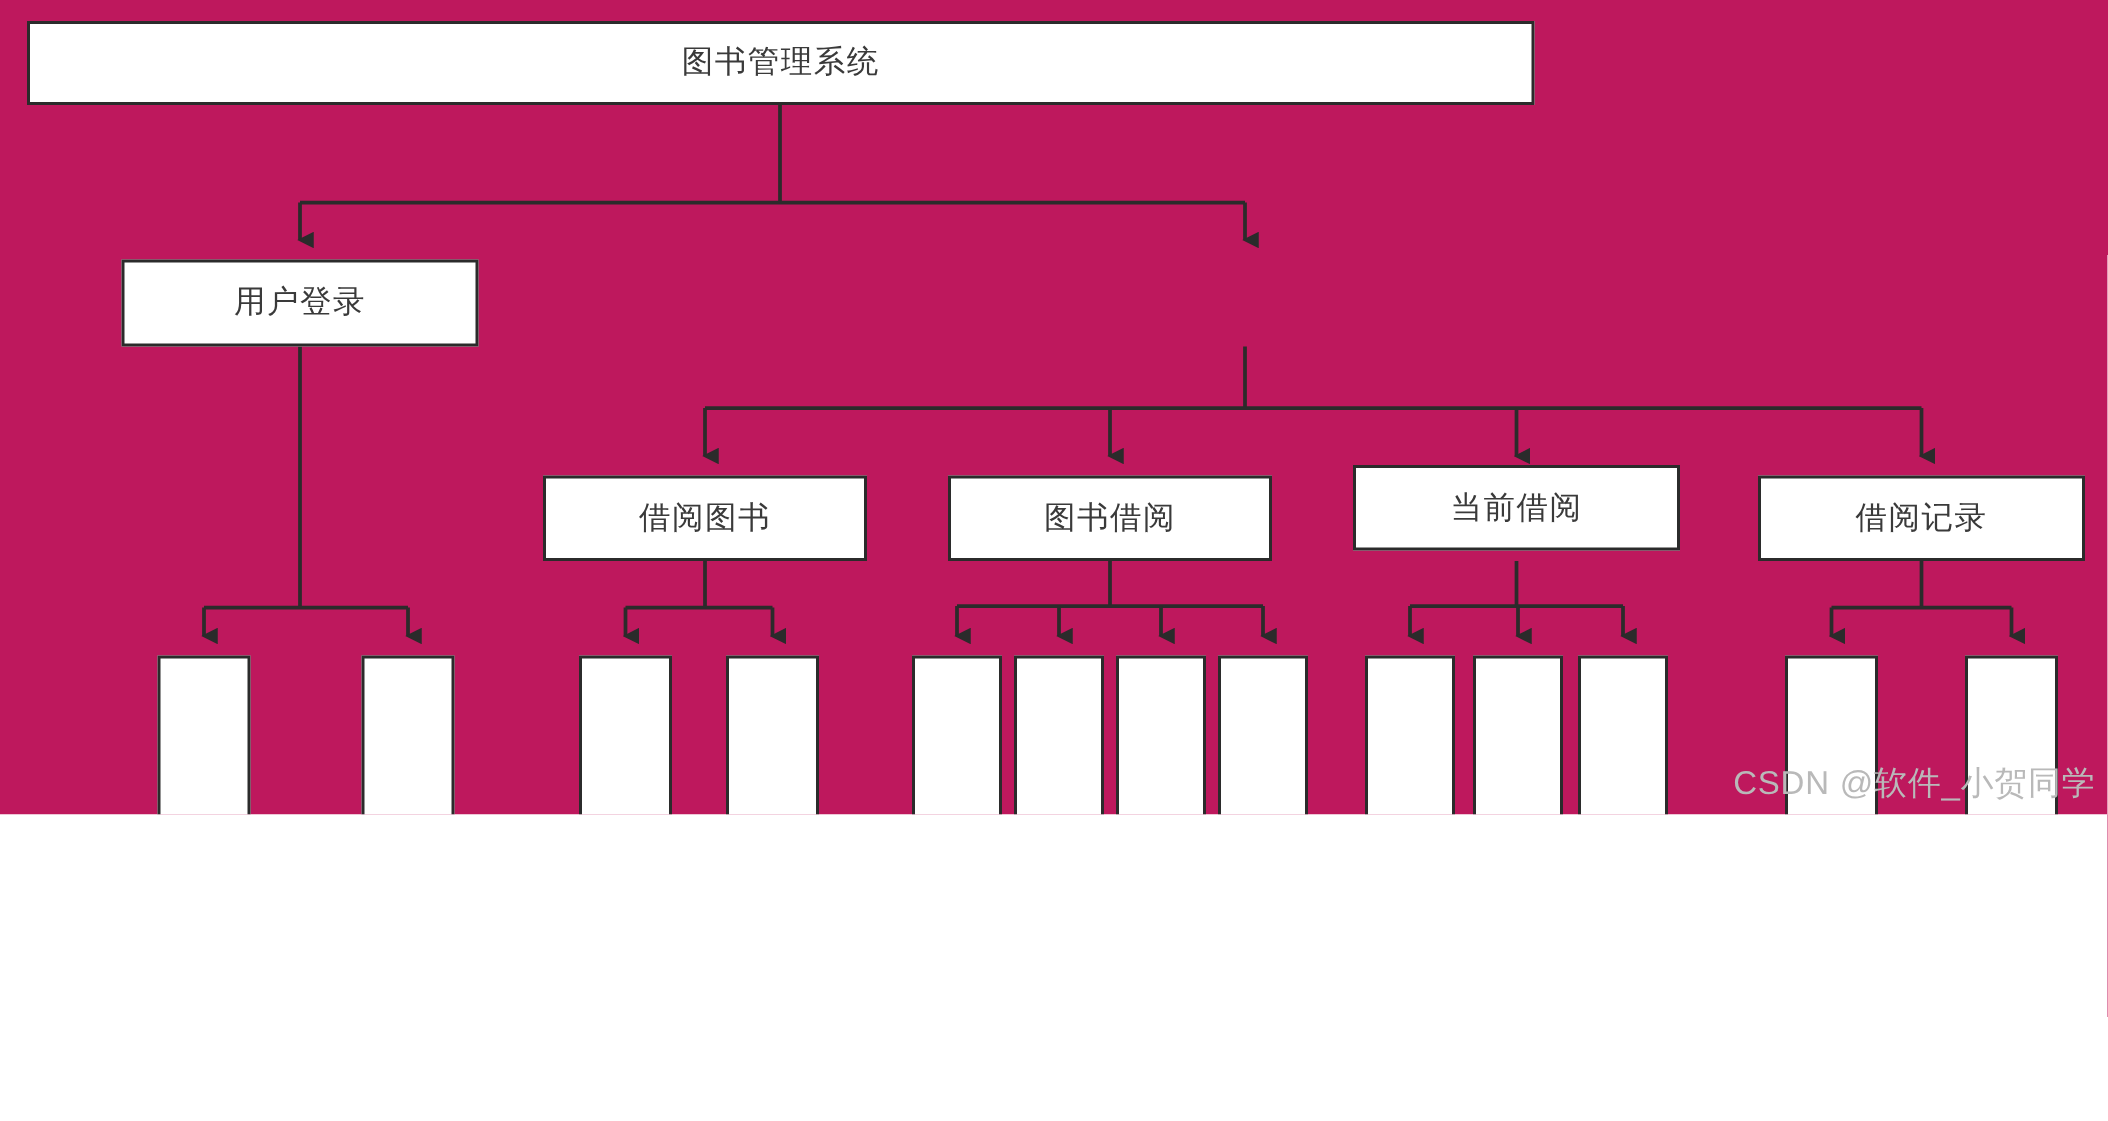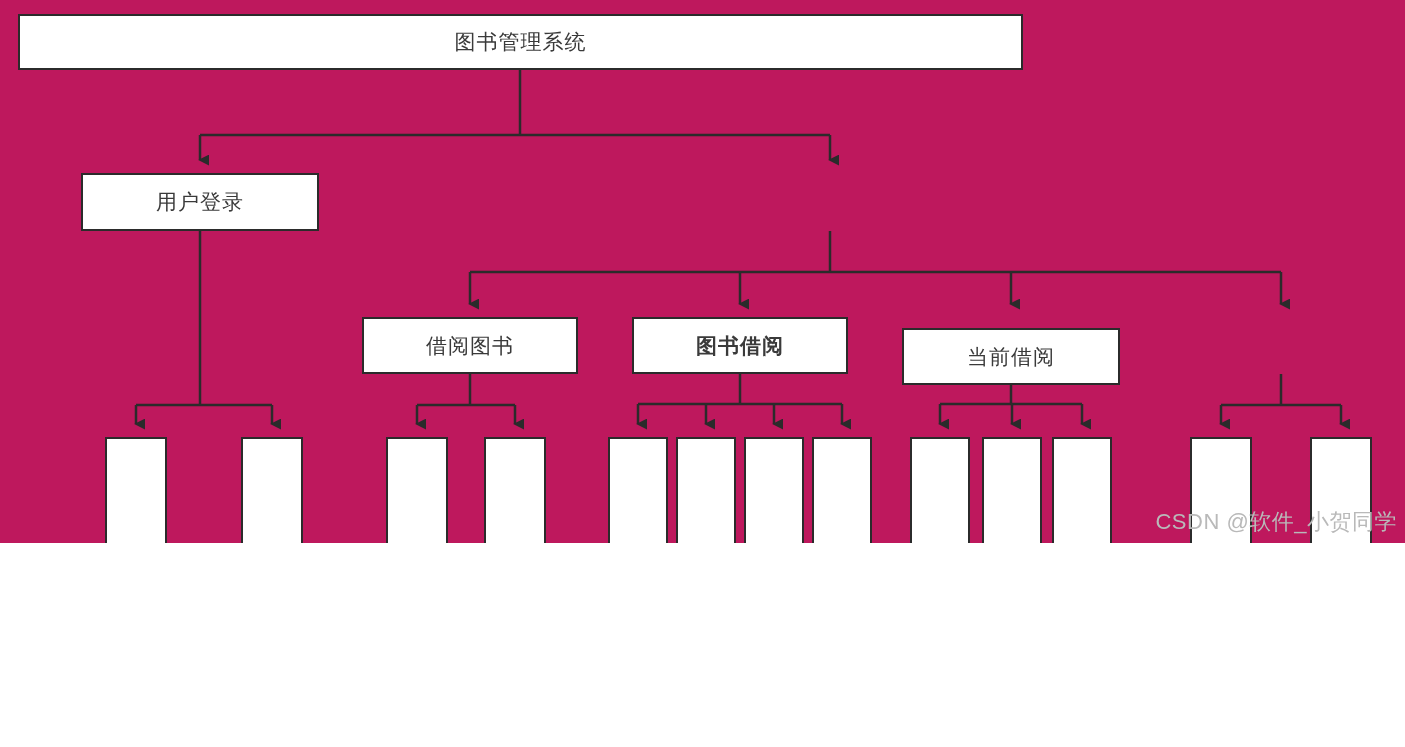--- a/index.html
+++ b/index.html
@@ -126,25 +126,28 @@
     <span class="label">图书管理系统</span>
   </div>
 
   <div class="node horiz" style="left:81px; top:173px; width:238px; height:58px;">
     <span class="label">用户登录</span>
   </div>
 
   <div class="node horiz" style="left:362px; top:317px; width:216px; height:57px;">
     <span class="label">借阅图书</span>
   </div>
-  <div class="node horiz" style="left:632px; top:317px; width:216px; height:57px;font-weight:bold;">
+  <div class="node horiz" style="left:632px; top:317px; width:216px; height:57px;">
     <span class="label">图书借阅</span>
   </div>
-  <div class="node horiz" style="left:902px; top:328px; width:218px; height:57px;justify-content:center;">
+  <div class="node horiz" style="left:902px; top:310px; width:218px; height:57px;justify-content:center;">
     <span class="label">当前借阅</span>
+  </div>
+  <div class="node horiz" style="left:1172px; top:317px; width:218px; height:57px;">
+    <span class="label">借阅记录</span>
   </div>
 
   <div class="node vert" style="left:105px; top:437px; width:62px; height:296px;">
     <span class="label">用户登录</span>
   </div>
   <div class="node vert" style="left:241px; top:437px; width:62px; height:296px;">
     <span class="label">注销登录</span>
   </div>
   <div class="node vert" style="left:386px; top:437px; width:62px; height:296px;">
     <span class="label">查询图书</span>

